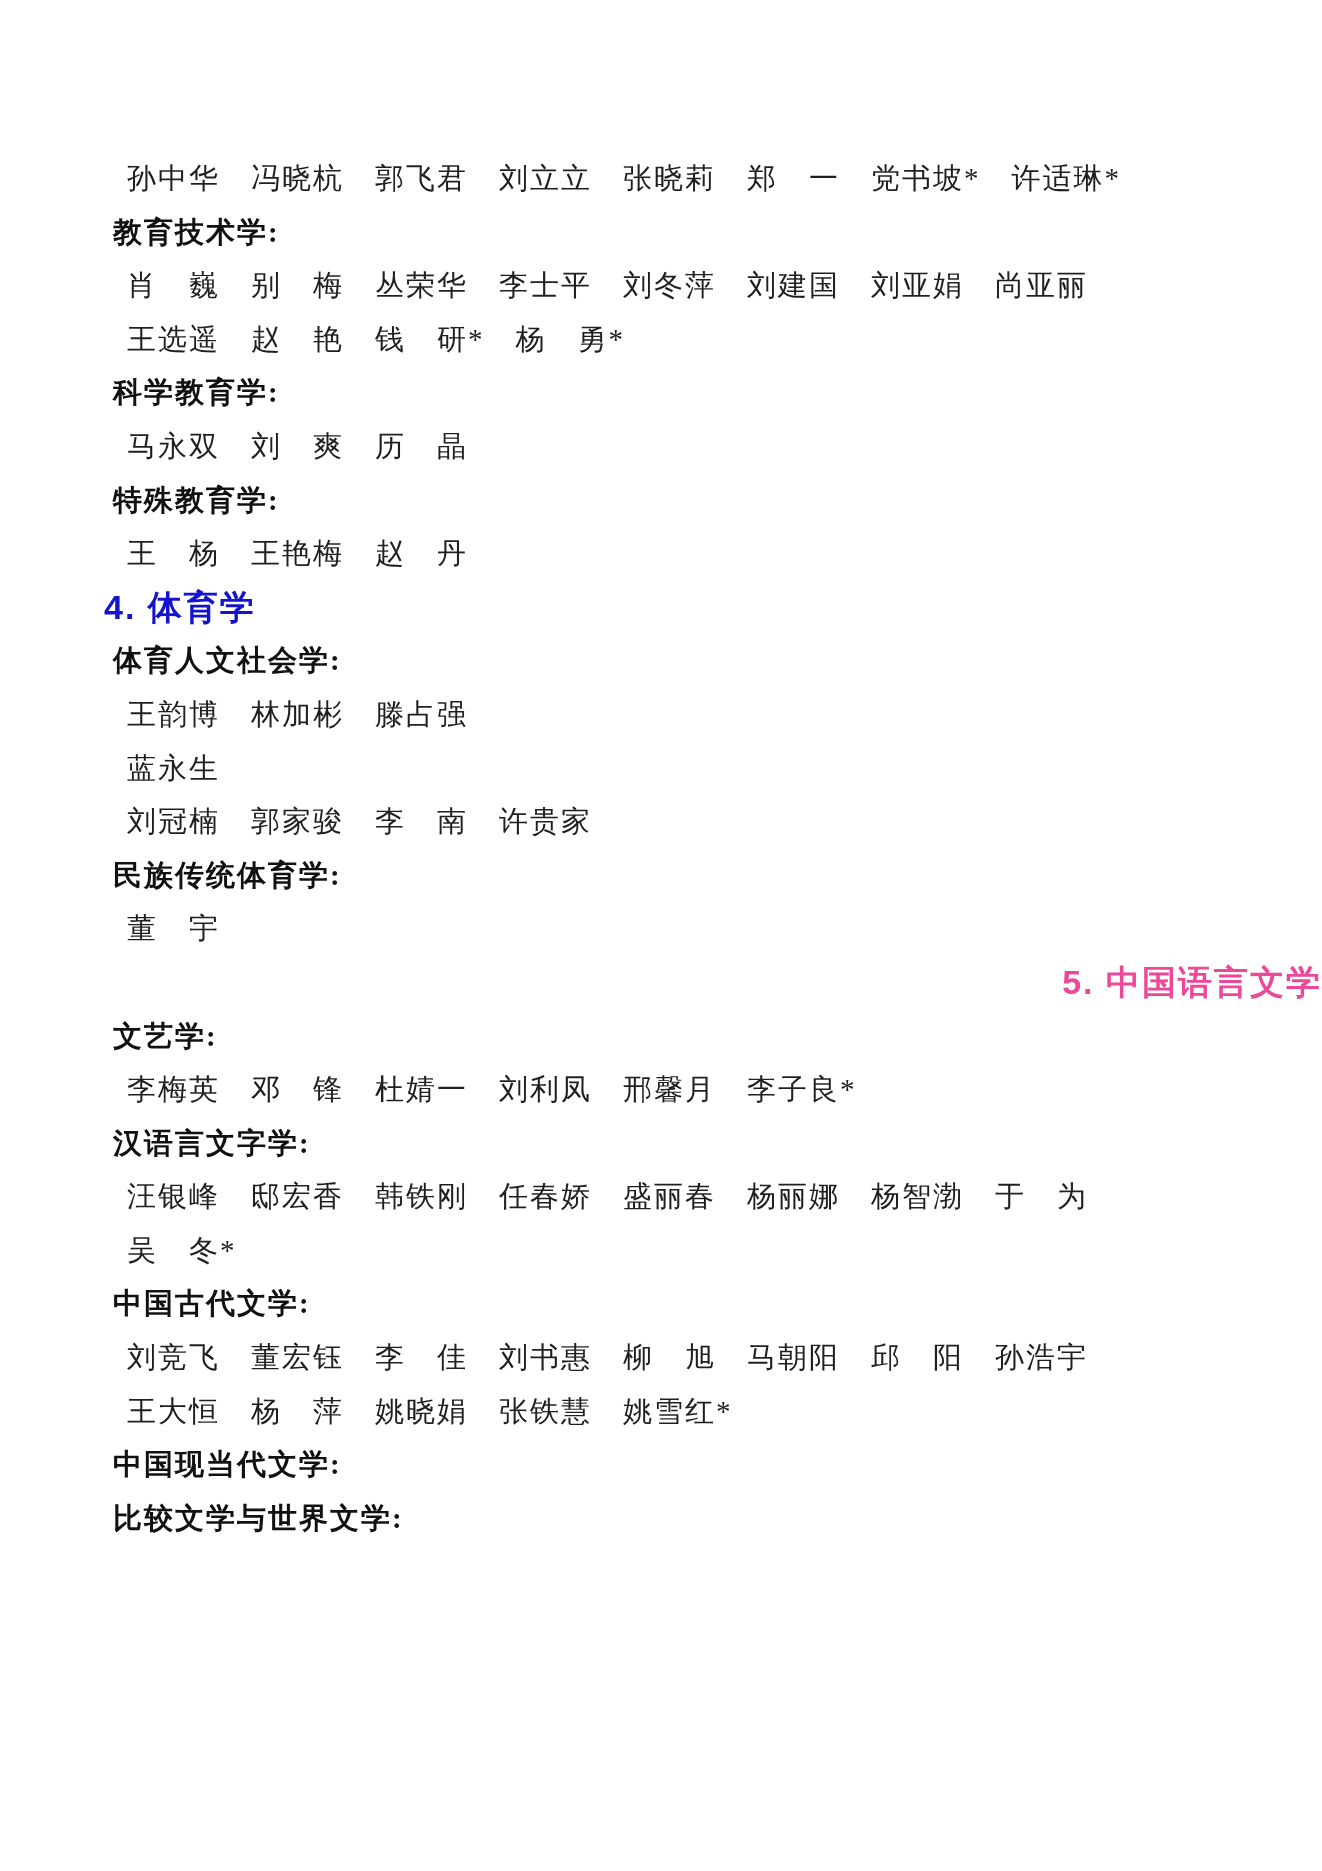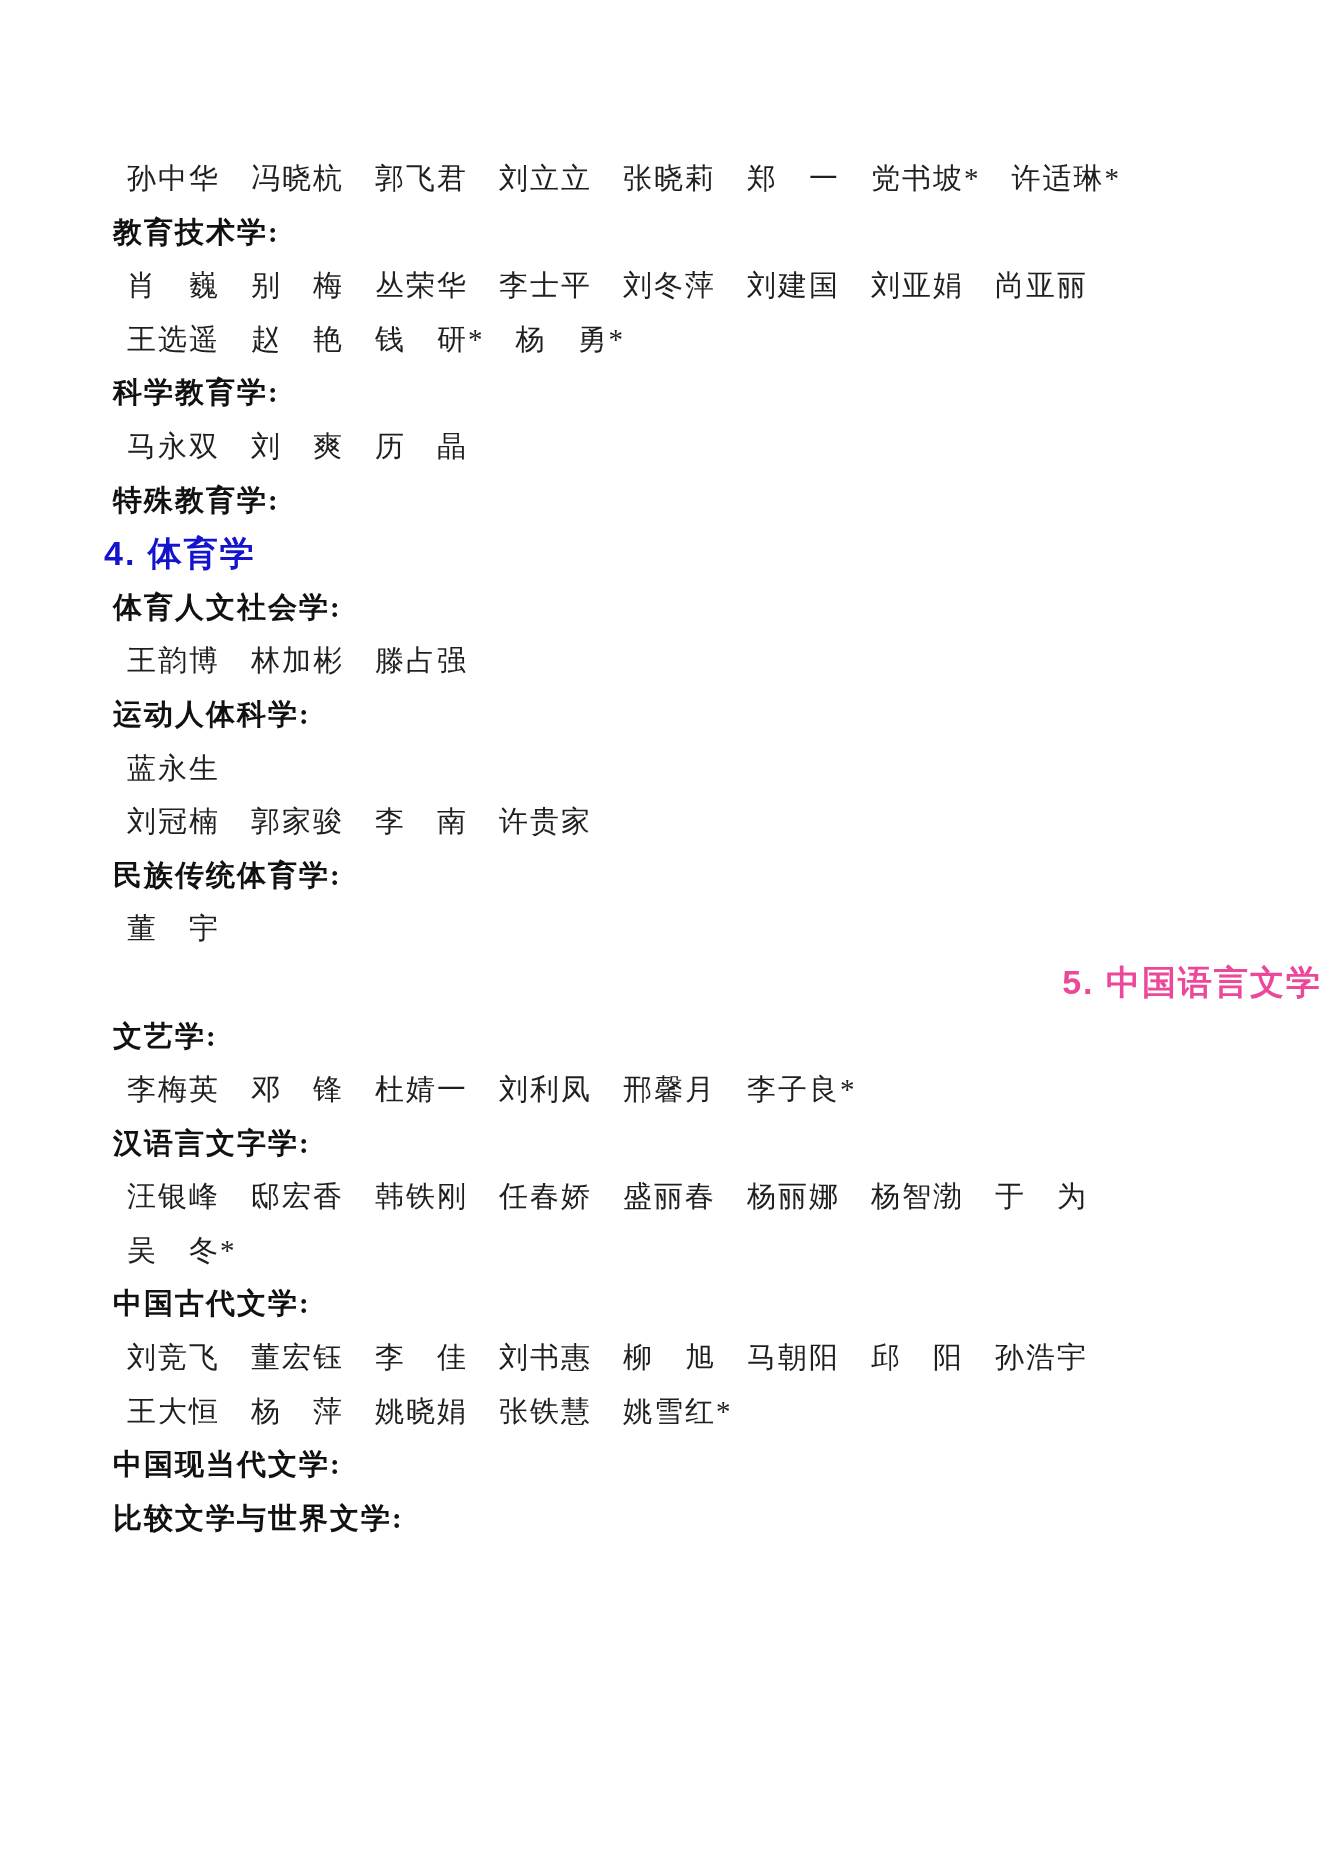--- a/index.html
+++ b/index.html
@@ -57,24 +57,24 @@
 
 <div class="page">
   <div class="doc-content">
       <div class="line names">孙中华　冯晓杭　郭飞君　刘立立　张晓莉　郑　一　党书坡*　许适琳*</div>
       <div class="line subheading">教育技术学:</div>
       <div class="line names">肖　巍　别　梅　丛荣华　李士平　刘冬萍　刘建国　刘亚娟　尚亚丽</div>
       <div class="line names">王选遥　赵　艳　钱　研*　杨　勇*</div>
       <div class="line subheading">科学教育学:</div>
       <div class="line names">马永双　刘　爽　历　晶</div>
       <div class="line subheading">特殊教育学:</div>
+      <div class="line names">王　杨　王艳梅　赵　丹</div>
       <div class="line section" style="color: rgb(20, 20, 204);">4. 体育学</div>
       <div class="line subheading">体育人文社会学:</div>
       <div class="line names">王韵博　林加彬　滕占强</div>
-      <div class="line subheading">运动人体科学:</div>
       <div class="line names">蓝永生</div>
       <div class="line names">刘冠楠　郭家骏　李　南　许贵家</div>
       <div class="line subheading">民族传统体育学:</div>
       <div class="line names">董　宇</div>
       <div class="line section" style="color: #ec4899; text-align: right;">5. 中国语言文学</div>
       <div class="line subheading">文艺学:</div>
       <div class="line names">李梅英　邓　锋　杜婧一　刘利凤　邢馨月　李子良*</div>
       <div class="line subheading">汉语言文字学:</div>
       <div class="line names">汪银峰　邸宏香　韩铁刚　任春娇　盛丽春　杨丽娜　杨智渤　于　为</div>
       <div class="line names">吴　冬*</div>

